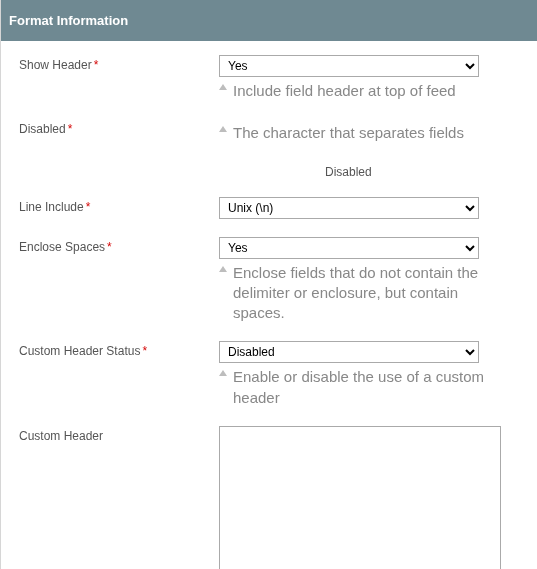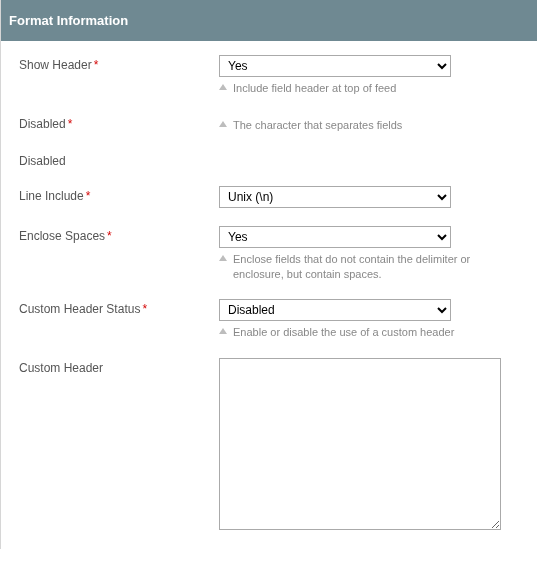--- a/index.html
+++ b/index.html
@@ -22,32 +22,33 @@
     font-size: 13px;
     padding: 13px 8px;
   }
   .body {
     padding: 14px 12px 10px 18px;
   }
   .row {
     display: flex;
     align-items: flex-start;
     margin-bottom: 18px;
+    justify-content: flex-end;
   }
   .row:last-child { margin-bottom: 6px; }
   .lab {
     width: 200px;
     flex: 0 0 200px;
     padding-top: 3px;
     color: #555;
   }
   .req { color: #d40707; margin-left: 2px; }
   .ctrl { flex: 1; min-width: 0; }
   .sel {
-    width: 232px;
+    width: 260px;
     height: 22px;
     border: 1px solid #aaa;
     font-family: inherit;
     font-size: 12px;
     padding: 1px 4px;
     background: #fff;
   }
   .ta {
     width: 282px;
     height: 172px;
@@ -56,21 +57,21 @@
     font-size: 12px;
     padding: 2px 4px;
     resize: both;
   }
   .help {
     display: flex;
     align-items: flex-start;
     gap: 6px;
     margin-top: 4px;
     color: #888;
-    font-size: 11px;
+    font-size: 15px;
     line-height: 1.35;
     max-width: 290px;
   }
   .tri {
     width: 0; height: 0;
     border-left: 4px solid transparent;
     border-right: 4px solid transparent;
     border-bottom: 6px solid #bdbdbd;
     margin-top: 3px;
     flex: 0 0 auto;

